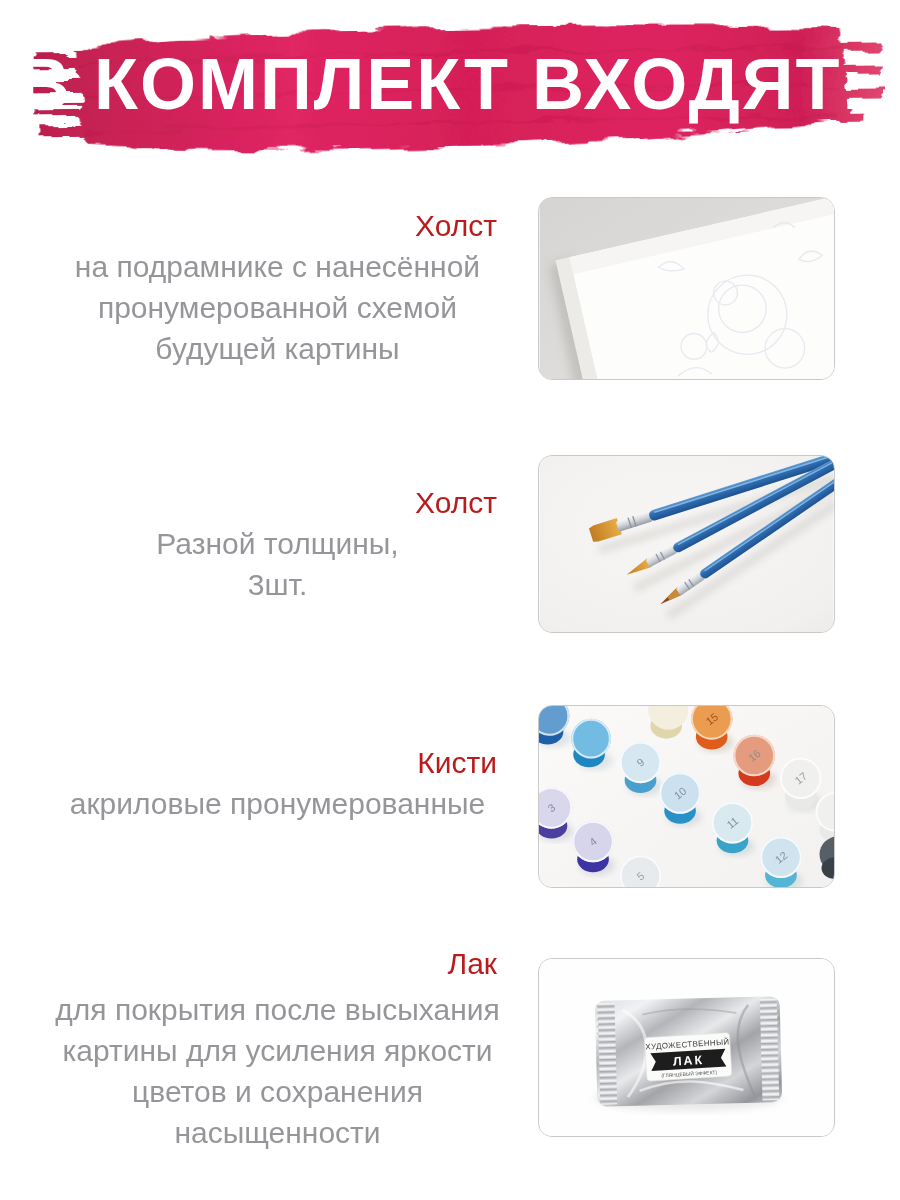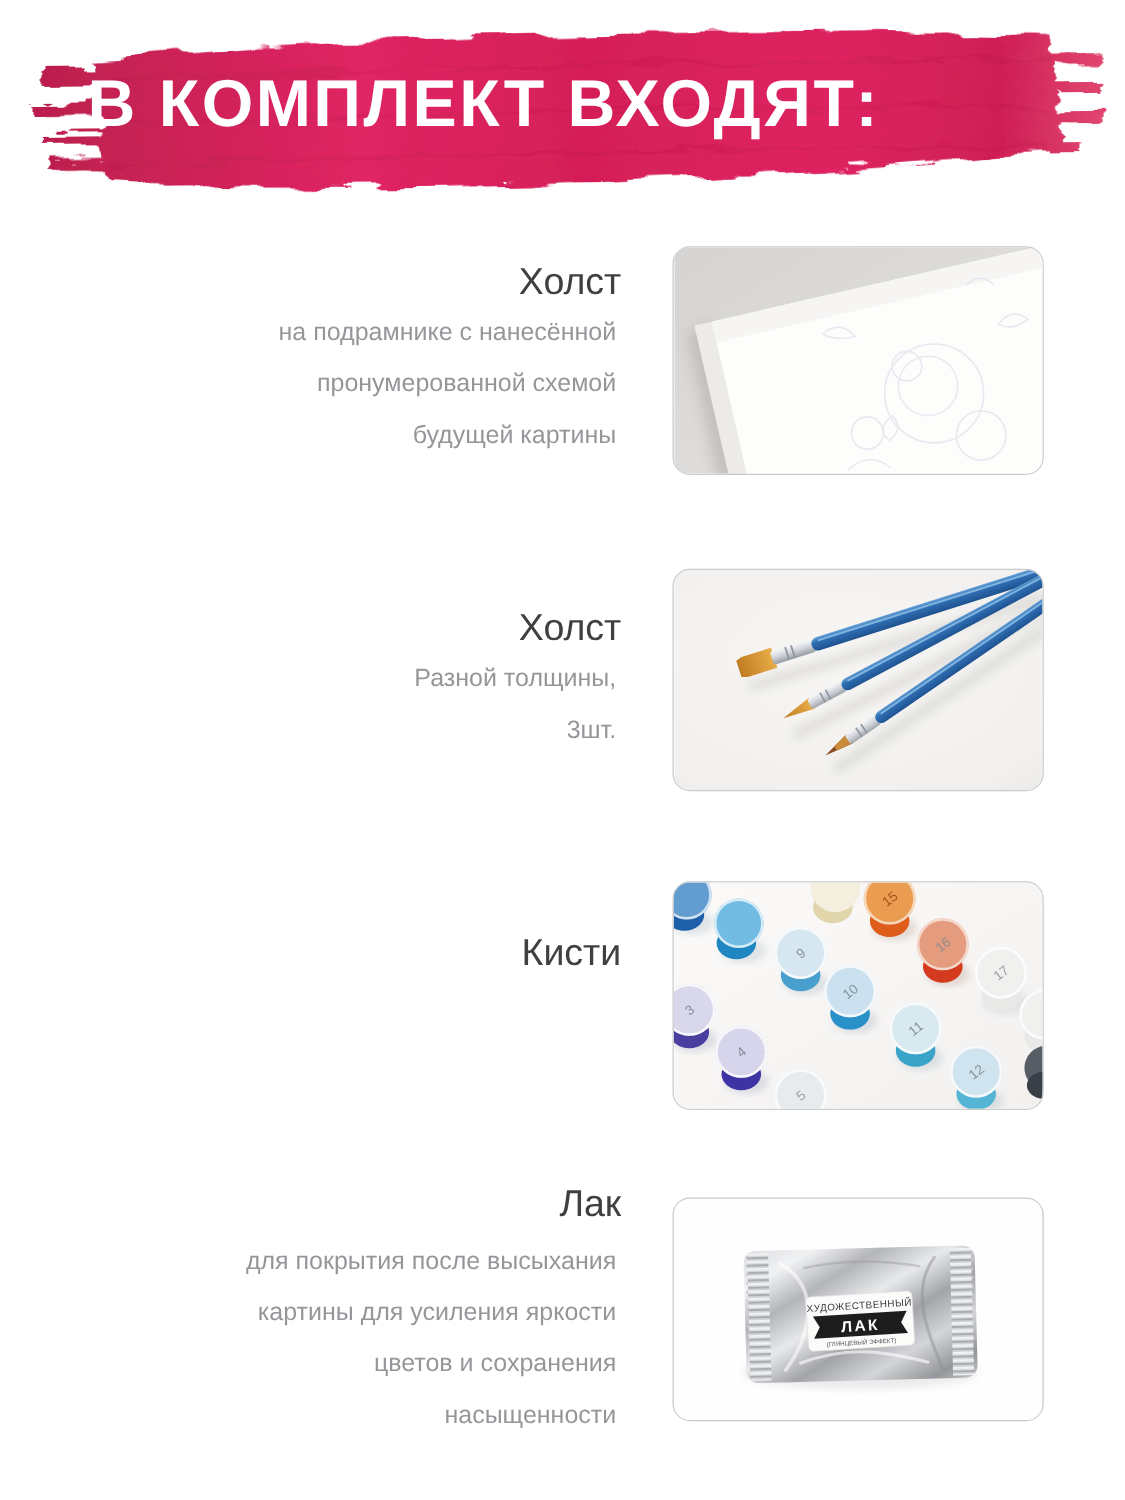--- a/index.html
+++ b/index.html
@@ -2,27 +2,27 @@
 <html><head>
 <meta charset="utf-8">
 <style>
   html,body{margin:0;padding:0;background:#ffffff;}
   #page{position:relative;width:900px;height:1200px;background:#ffffff;overflow:hidden;
         font-family:"Liberation Sans","DejaVu Sans",sans-serif;}
 
   
   #brush-svg{position:absolute;left:10px;top:2px;width:880px;height:172px;}
   #page-title{position:absolute;left:0;top:52px;width:756px;text-align:center;text-indent:18px;
-      font-size:53px;font-weight:700;letter-spacing:2px;color:#ffffff;line-height:64px;white-space:nowrap;}
+      font-size:72px;font-weight:700;letter-spacing:2px;color:#ffffff;line-height:64px;white-space:nowrap;}
 
   
   .sec-title{position:absolute;left:30px;width:467px;text-align:right;
-      font-size:30px;line-height:41px;font-weight:400;color:#404040;}
-  .sec-desc{position:absolute;left:26px;width:467px;text-align:right;
-      font-size:20px;line-height:41px;font-weight:400;color:#97959a;white-space:pre-line;}
+      font-size:30px;line-height:41px;font-weight:400;color:#b91c1c;}
+  .sec-desc{position:absolute;left:44px;width:467px;text-align:center;
+      font-size:30px;line-height:41px;font-weight:400;color:#97959a;white-space:pre-line;}
   #t1{top:205px} #d1{top:246px}
   #t2{top:482px} #d2{top:523px}
   #t3{top:742px} #d3{top:783px}
   #t4{top:943px} #d4{top:989px}
 
   
   .photo-card{position:absolute;left:538px;width:297px;border:1px solid #c9c9c9;
       border-radius:14px;overflow:hidden;background:#fff;box-sizing:border-box;}
   .photo-card svg{display:block;width:100%;height:100%;}
   #card1{top:197px;height:183px;}
@@ -71,20 +71,21 @@
   <div id="t1" class="sec-title">Холст</div>
   <div id="d1" class="sec-desc">на подрамнике с нанесённой
 пронумерованной схемой
 будущей картины</div>
 
   <div id="t2" class="sec-title">Холст</div>
   <div id="d2" class="sec-desc">Разной толщины,
 3шт.</div>
 
   <div id="t3" class="sec-title">Кисти</div>
+  <div id="d3" class="sec-desc">акриловые пронумерованные</div>
 
   <div id="t4" class="sec-title">Лак</div>
   <div id="d4" class="sec-desc">для покрытия после высыхания
 картины для усиления яркости
 цветов и сохранения
 насыщенности</div>
 
   <div id="card1" class="photo-card">
     <svg viewBox="0 0 297 183">
       <defs>

